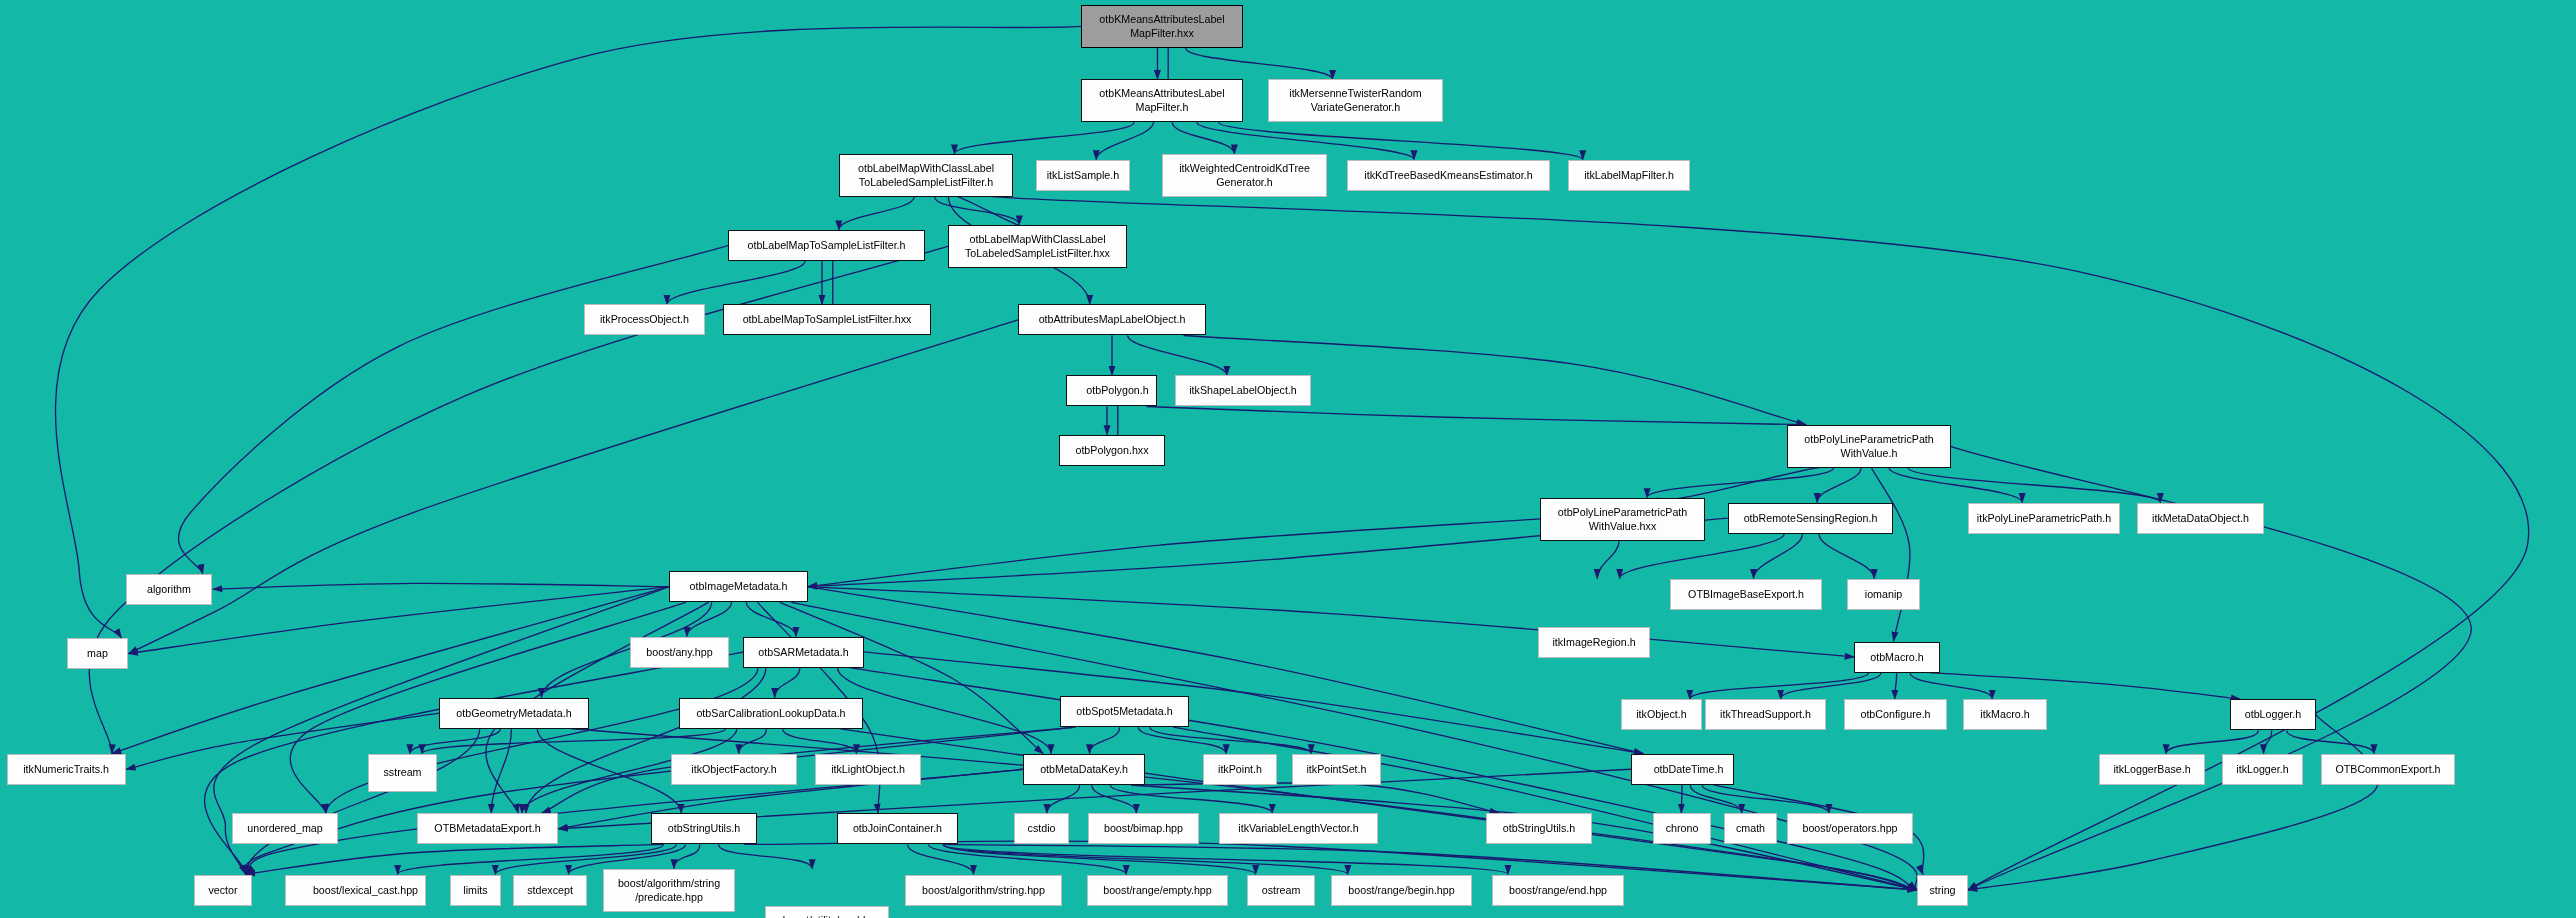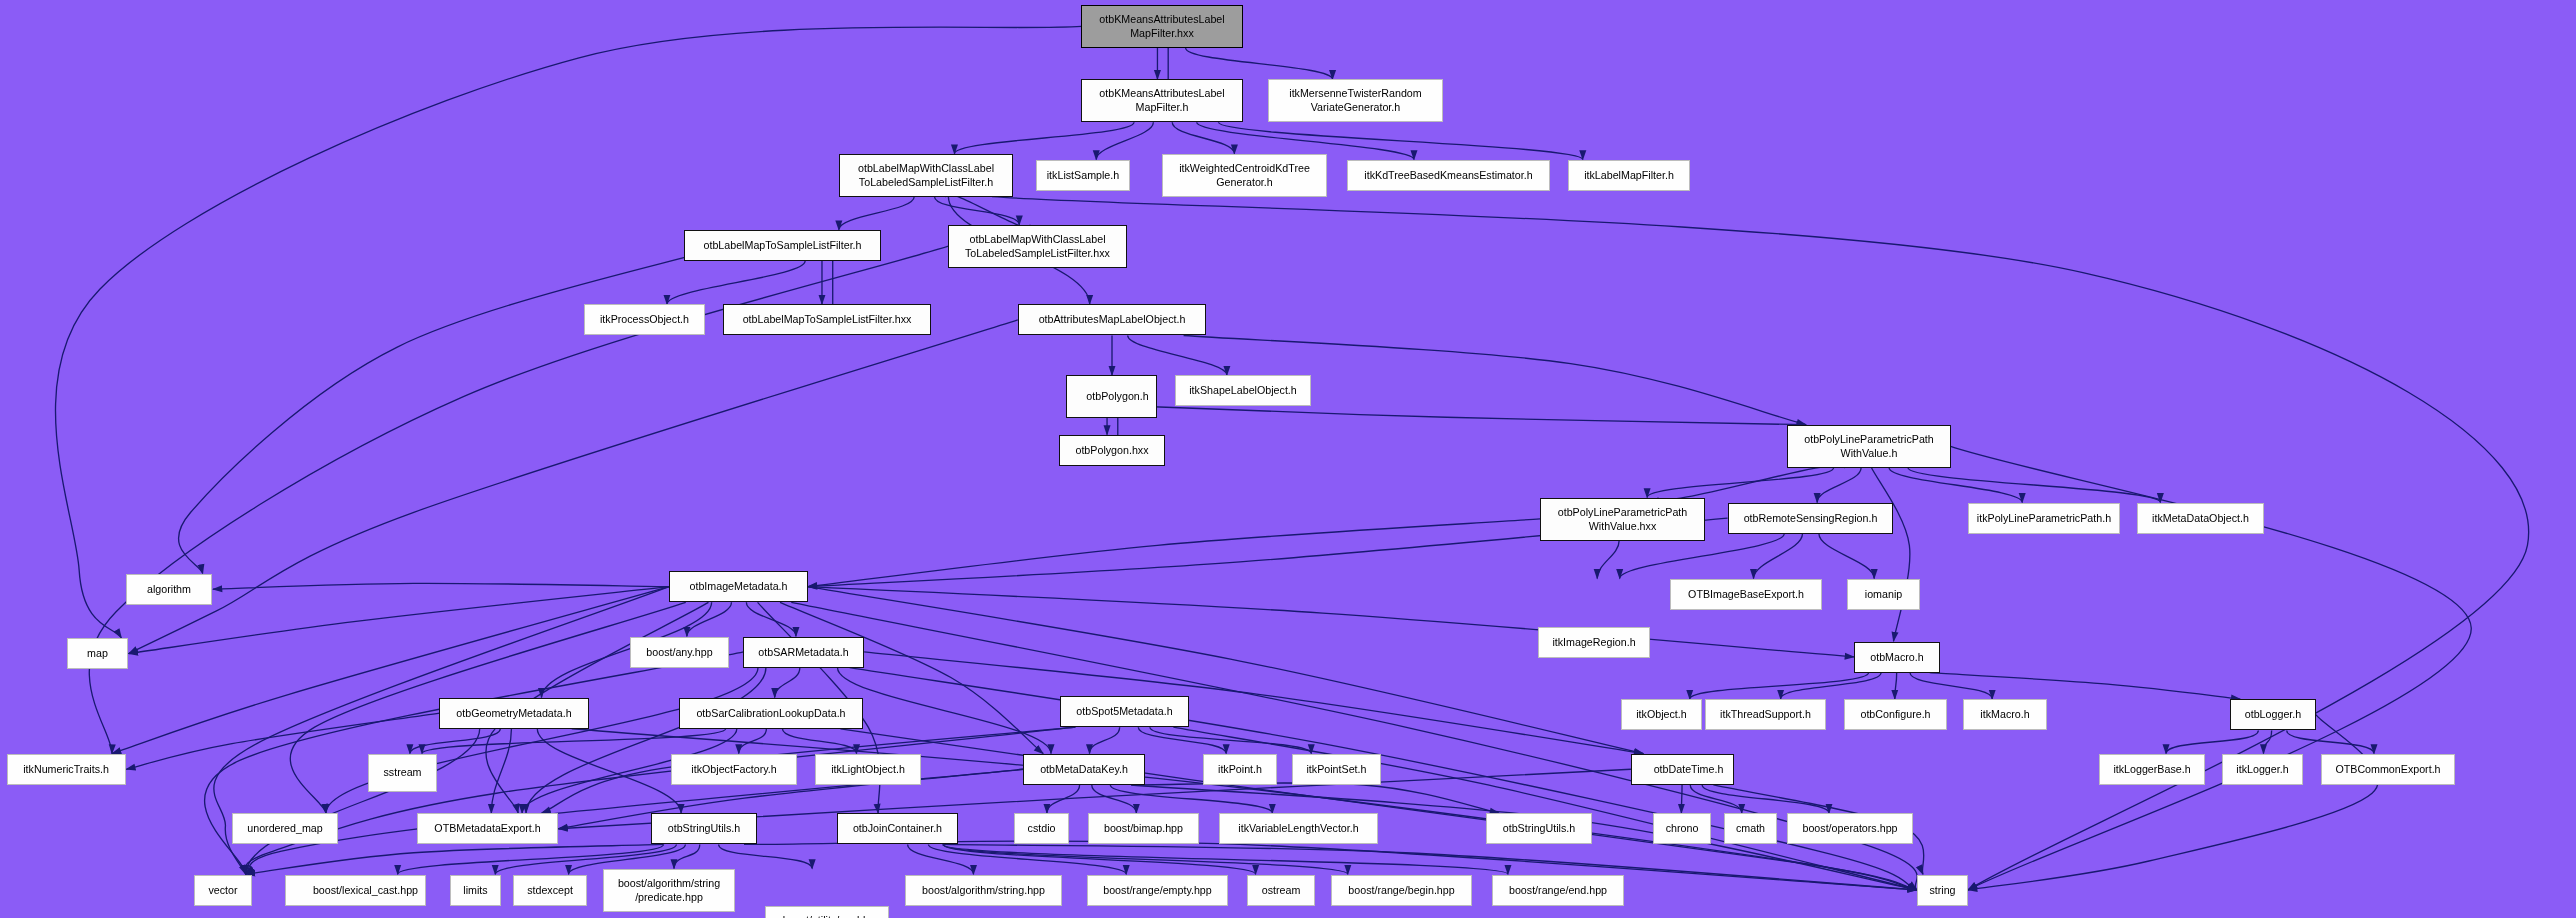--- a/index.html
+++ b/index.html
@@ -1,16 +1,16 @@
 <!DOCTYPE html>
 <html style="font-size:13.2px"><head>
 <meta charset="utf-8">
 <style>
   html,body{margin:0;padding:0;background:#ffffff;}
-  #canvas{position:relative;width:2576px;height:918px;background:#8b5cf6;overflow:hidden;
+  #canvas{position:relative;width:2576px;height:918px;background:#14b8a6;overflow:hidden;
           font-family:"Liberation Sans","DejaVu Sans",sans-serif;}
   #edges{position:absolute;left:0;top:0;width:2576px;height:918px;}
   .node{position:absolute;display:flex;align-items:center;justify-content:center;
         text-align:center;white-space:pre-line;box-sizing:border-box;
         background:#fefefe;border:0.8px solid #bcbcbc;color:#000000;
         font-size:10.7px;line-height:1.28;cursor:default;}
   .node.doc{border:1.7px solid #111111;background:#fdfdfd;cursor:pointer;}
   .node.main{border:1.7px solid #000000;background:#9d9d9d;font-weight:normal;}
   path.edge{fill:none;stroke:#191970;stroke-width:1.6px;}
 </style>
@@ -145,27 +145,27 @@
 MapFilter.h</div>
       <div class="node " style="left: 1268px; top: 79px; width: 175px; height: 43px;">itkMersenneTwisterRandom
 VariateGenerator.h</div>
       <div class="node doc" style="left: 839px; top: 154px; width: 174px; height: 43px;">otbLabelMapWithClassLabel
 ToLabeledSampleListFilter.h</div>
       <div class="node " style="left: 1036px; top: 160px; width: 94px; height: 31px;">itkListSample.h</div>
       <div class="node " style="left: 1162px; top: 154px; width: 165px; height: 43px;">itkWeightedCentroidKdTree
 Generator.h</div>
       <div class="node " style="left: 1347px; top: 160px; width: 203px; height: 31px;">itkKdTreeBasedKmeansEstimator.h</div>
       <div class="node " style="left: 1568px; top: 160px; width: 122px; height: 31px;">itkLabelMapFilter.h</div>
-      <div class="node doc" style="left: 684px; top: 230px; width: 197px; height: 31px;">otbLabelMapToSampleListFilter.h</div>
+      <div class="node doc" style="left: 728px; top: 230px; width: 197px; height: 31px;">otbLabelMapToSampleListFilter.h</div>
       <div class="node doc" style="left: 948px; top: 225px; width: 179px; height: 43px;">otbLabelMapWithClassLabel
 ToLabeledSampleListFilter.hxx</div>
       <div class="node " style="left: 584px; top: 304px; width: 121px; height: 31px;">itkProcessObject.h</div>
       <div class="node doc" style="left: 723px; top: 304px; width: 208px; height: 31px;">otbLabelMapToSampleListFilter.hxx</div>
       <div class="node doc" style="left: 1018px; top: 304px; width: 188px; height: 31px;">otbAttributesMapLabelObject.h</div>
-      <div class="node doc" style="left: 1066px; top: 375px; width: 91px; height: 43px; padding-left: 12px;">otbPolygon.h</div>
+      <div class="node doc" style="left: 1066px; top: 375px; width: 91px; height: 31px; padding-left: 12px;">otbPolygon.h</div>
       <div class="node " style="left: 1175px; top: 375px; width: 136px; height: 31px;">itkShapeLabelObject.h</div>
       <div class="node doc" style="left: 1059px; top: 435px; width: 106px; height: 31px;">otbPolygon.hxx</div>
       <div class="node doc" style="left: 1787px; top: 425px; width: 164px; height: 43px;">otbPolyLineParametricPath
 WithValue.h</div>
       <div class="node doc" style="left: 1540px; top: 498px; width: 165px; height: 43px;">otbPolyLineParametricPath
 WithValue.hxx</div>
       <div class="node doc" style="left: 1728px; top: 503px; width: 165px; height: 31px;">otbRemoteSensingRegion.h</div>
       <div class="node " style="left: 1968px; top: 503px; width: 152px; height: 31px;">itkPolyLineParametricPath.h</div>
       <div class="node " style="left: 2137px; top: 503px; width: 127px; height: 31px;">itkMetaDataObject.h</div>
       <div class="node " style="left: 126px; top: 574px; width: 86px; height: 31px;">algorithm</div>

